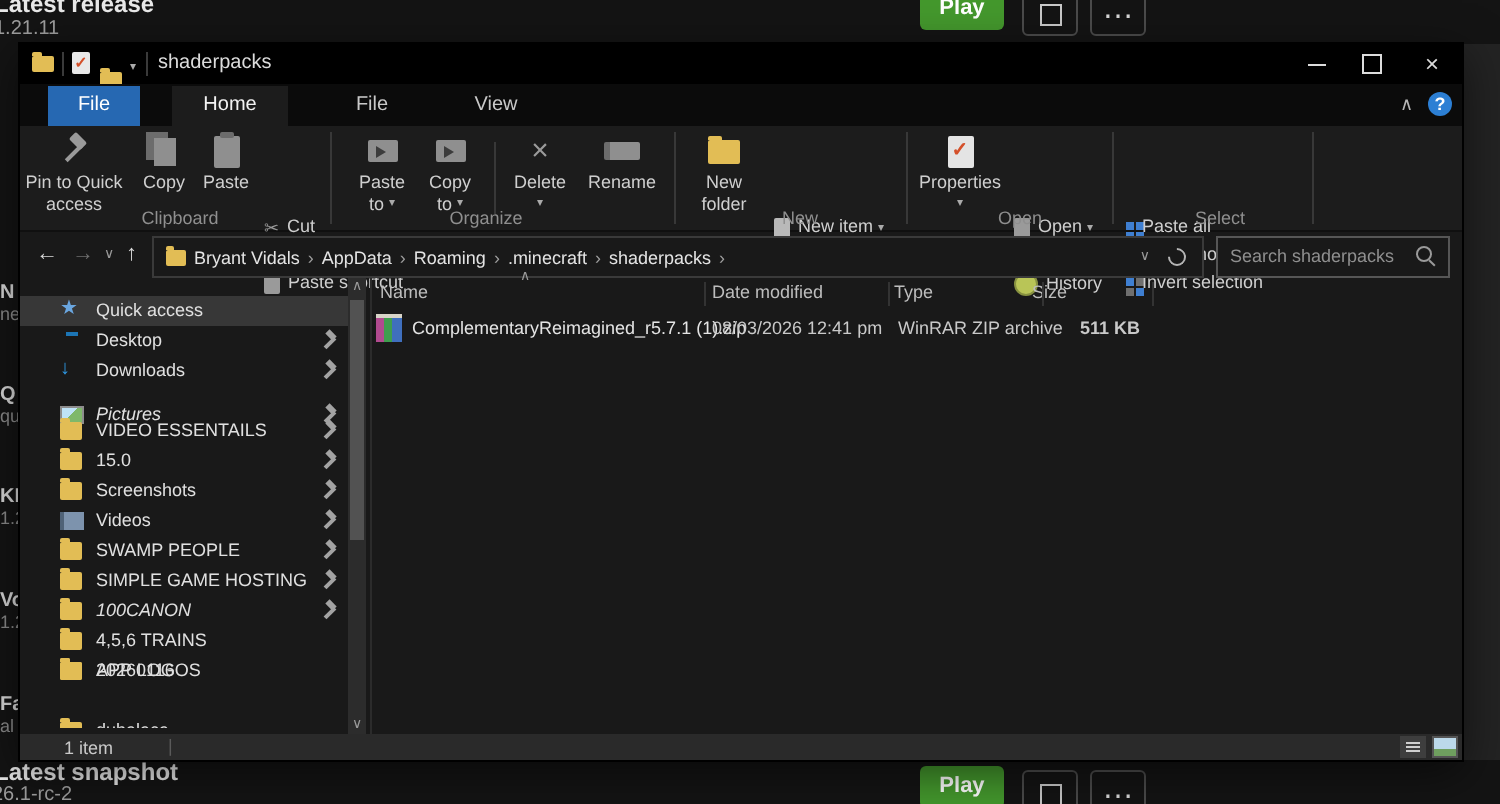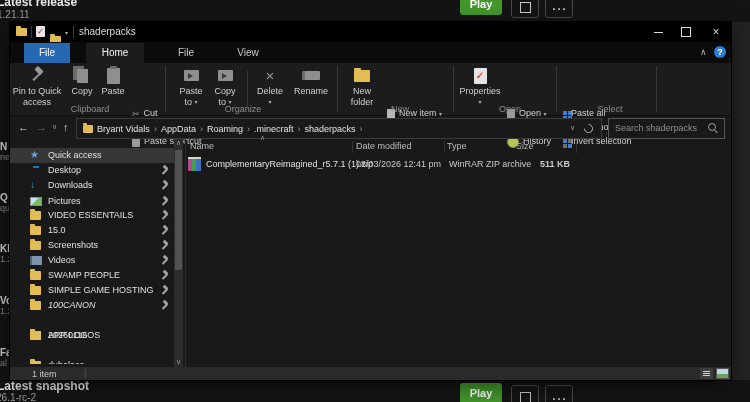--- a/index.html
+++ b/index.html
@@ -345,21 +345,21 @@
       <div class="sb-row" style="top:15px;">
         <span class="sb-ic ic-desktop"></span>
         <span class="sb-label">Desktop</span>
         <span class="pin"></span>
       </div>
       <div class="sb-row" style="top:30px;">
         <span class="sb-ic ic-dl">↓</span>
         <span class="sb-label">Downloads</span>
         <span class="pin"></span>
       </div>
-      <div class="sb-row" style="top:46px;">
+      <div class="sb-row" style="top:52px;font-style:italic;">
         <span class="sb-ic ic-pict"></span>
         <span class="sb-label">Pictures</span>
         <span class="pin"></span>
       </div>
       <div class="sb-row" style="top:60px;">
         <span class="sb-ic fold fold-sm"></span>
         <span class="sb-label">VIDEO ESSENTAILS</span>
         <span class="pin"></span>
       </div>
       <div class="sb-row" style="top:75px;">
@@ -384,20 +384,24 @@
       </div>
       <div class="sb-row" style="top:135px;">
         <span class="sb-ic fold fold-sm"></span>
         <span class="sb-label">SIMPLE GAME HOSTING</span>
         <span class="pin"></span>
       </div>
       <div class="sb-row" style="top:150px;font-style:italic;">
         <span class="sb-ic fold fold-sm"></span>
         <span class="sb-label">100CANON</span>
         <span class="pin"></span>
+      </div>
+      <div class="sb-row" style="top:165px;">
+        <span class="sb-ic fold fold-sm"></span>
+        <span class="sb-label">4,5,6 TRAINS</span>
       </div>
       <div class="sb-row" style="top:180px;">
         <span class="sb-ic fold fold-sm"></span>
         <span class="sb-label">20260116</span>
       </div>
       <div class="sb-row" style="top:180px;">
         <span class="sb-ic fold fold-sm"></span>
         <span class="sb-label">APP LOGOS</span>
       </div>
       <div class="sb-row" style="top:210px;">

